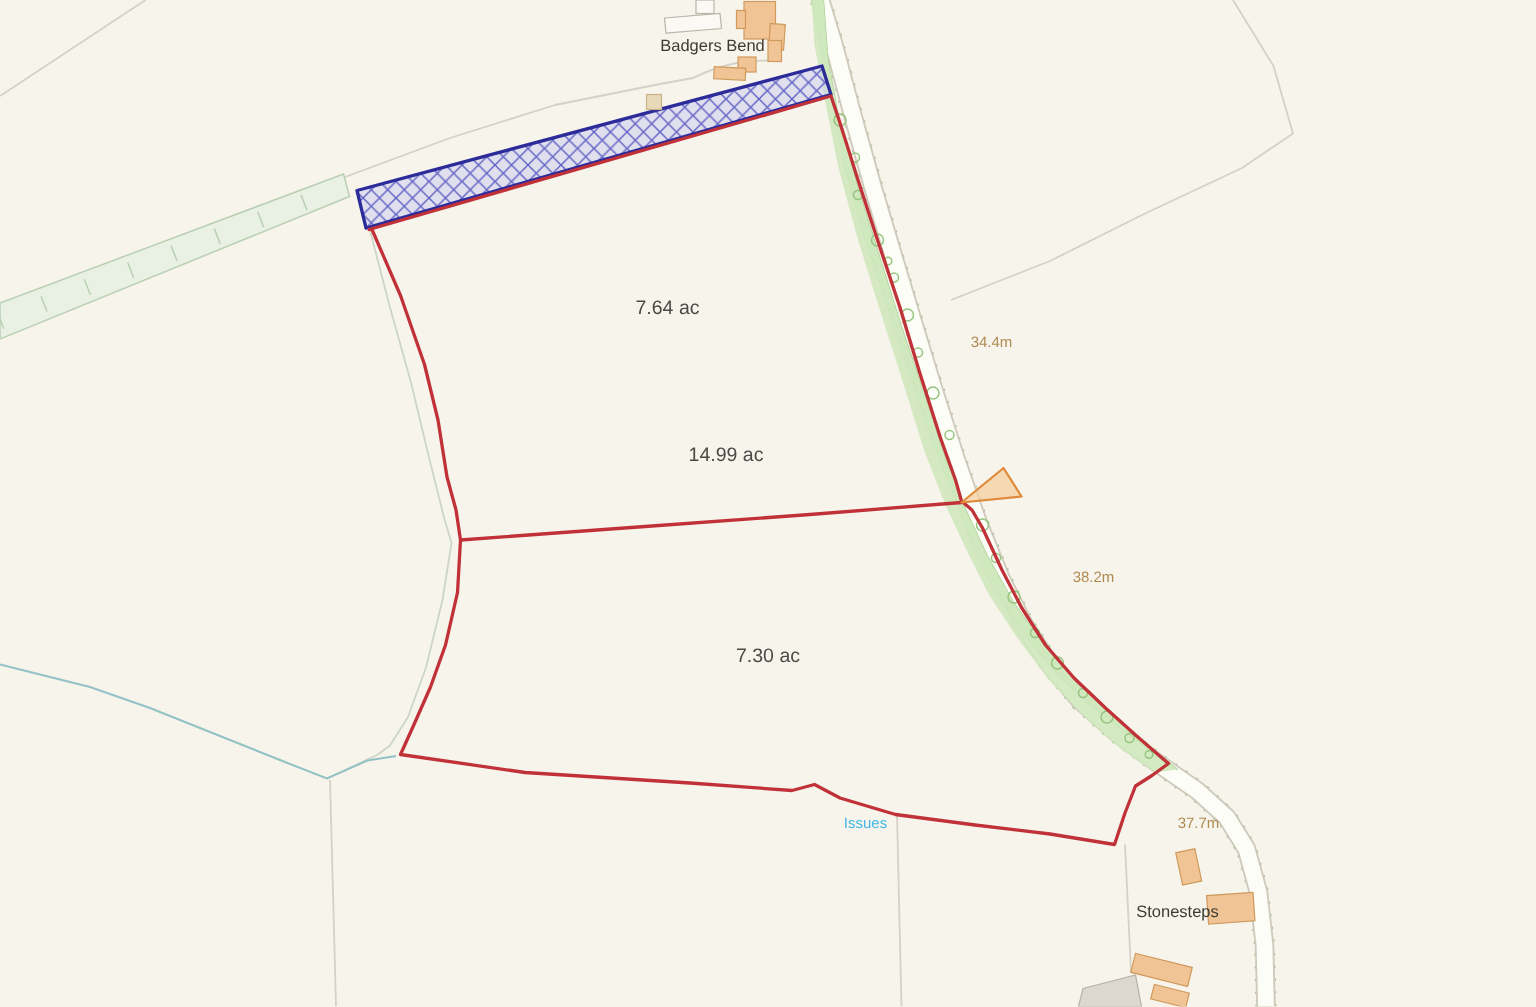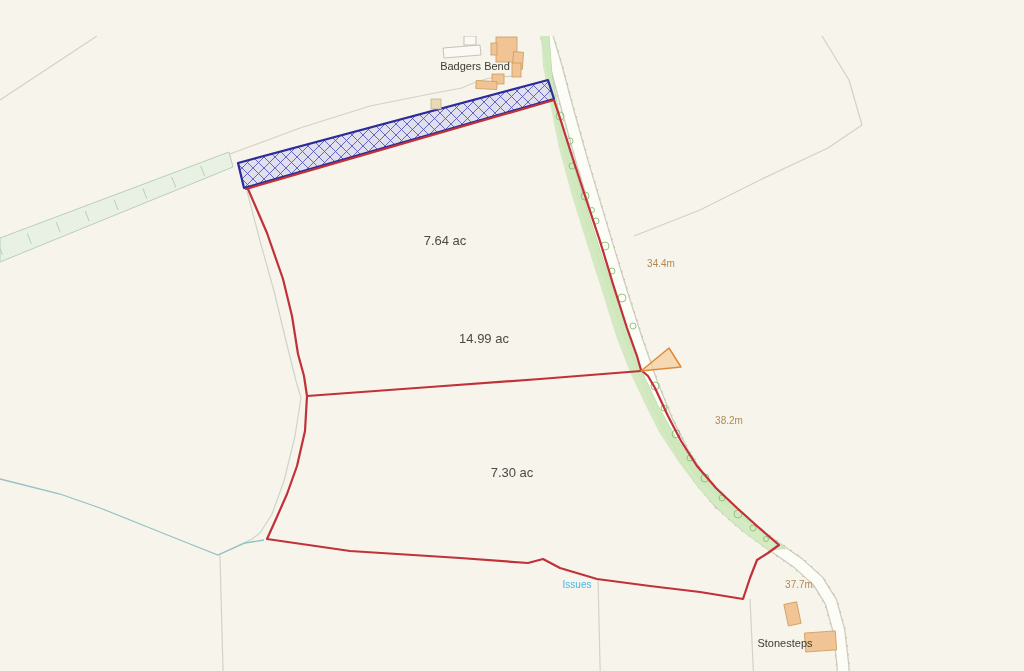--- a/index.html
+++ b/index.html
@@ -1,21 +1,21 @@
 <!DOCTYPE html>
 <html><head>
 <meta charset="utf-8">
 <style>
   html,body{margin:0;padding:0;}
   body{
     width:1024px;height:671px;overflow:hidden;
     font-family:"Liberation Sans", sans-serif;
     background:#f7f4ec;
   }
-  .map-stage{position:relative;width:1024px;height:539px;margin-top:36px;}
+  .map-stage{position:relative;width:1024px;height:539px;}
   svg{display:block;}
   text{font-family:"Liberation Sans", sans-serif;}
   .area-label{font-size:13px;fill:#4a4a46;}
   .place-label{font-size:11px;fill:#3c3c35;}
   .elev-label{font-size:10px;fill:#b08a52;}
   .water-label{font-size:10px;fill:#45b8e8;}
 </style>
 </head>
 <body>
 

